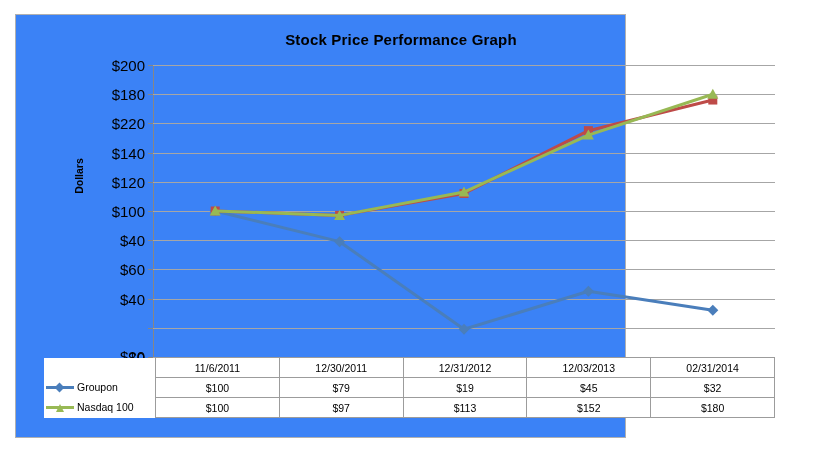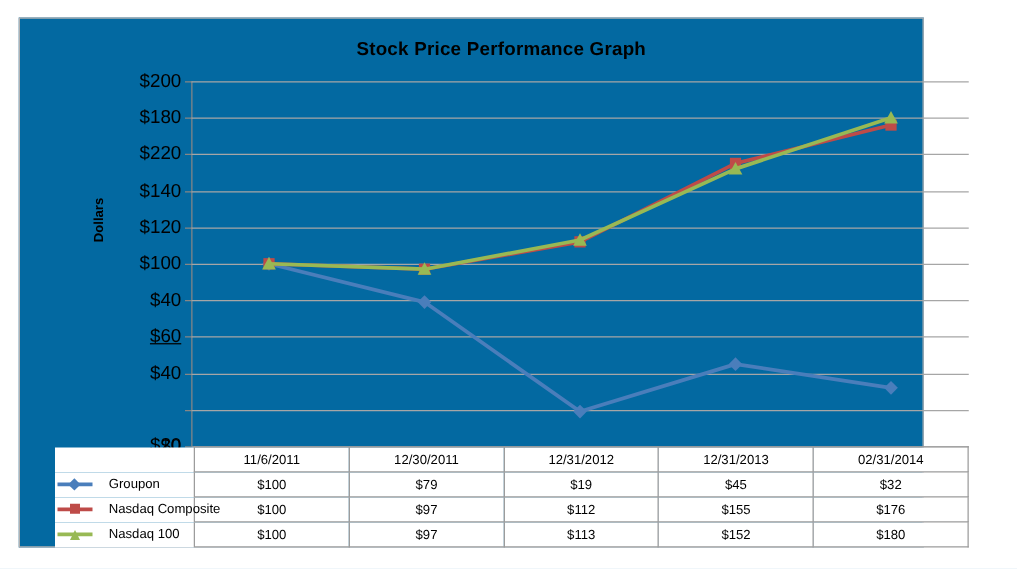--- a/index.html
+++ b/index.html
@@ -10,24 +10,24 @@
   body {
     width: 822px;
     height: 455px;
     font-family: "Liberation Sans", sans-serif;
     overflow: hidden;
   }
   #chart-frame {
     position: absolute;
     left: 15px;
     top: 14px;
-    width: 724px;
+    width: 611px;
     height: 424px;
     border: 1px solid #b0b0b0;
-    background: #0369a1;
+    background: #3b82f6;
     box-sizing: border-box;
   }
   #chart-title {
     position: absolute;
     left: 0;
     top: 16px;
     width: 770px;
     text-align: center;
     font-size: 15px;
     font-weight: bold;
@@ -127,21 +127,21 @@
   }
   #data-table tr.header-row td.legend-cell {
     border: none;
   }
   #data-table tr.header-row td {
     height: 19px;
   }
   .legend-inner {
     display: flex;
     align-items: flex-start;
-    gap: 13px;
+    gap: 3px;
   }
   .legend-swatch {
     flex: 0 0 auto;
     width: 28px;
     height: 11px;
     position: relative;
   }
   .legend-swatch .lg-line {
     position: absolute;
     left: 0;
@@ -178,21 +178,21 @@
         <div class="tick-mark" style="top: 292px;"></div>
         <div class="y-label" style="top: 292px;">$0</div>
         <div class="gridline" style="top: 262.8px;"></div>
         <div class="tick-mark" style="top: 262.8px;"></div>
         <div class="y-label" style="top: 262.8px; margin-top: 28px;">$20</div>
         <div class="gridline" style="top: 233.6px;"></div>
         <div class="tick-mark" style="top: 233.6px;"></div>
         <div class="y-label" style="top: 233.6px;">$40</div>
         <div class="gridline" style="top: 204.4px;"></div>
         <div class="tick-mark" style="top: 204.4px;"></div>
-        <div class="y-label" style="top: 204.4px; text-decoration: underline;">$60</div>
+        <div class="y-label" style="top: 204.4px;">$60</div>
         <div class="gridline" style="top: 175.2px;"></div>
         <div class="tick-mark" style="top: 175.2px;"></div>
         <div class="y-label" style="top: 175.2px;">$40</div>
         <div class="gridline" style="top: 146px;"></div>
         <div class="tick-mark" style="top: 146px;"></div>
         <div class="y-label" style="top: 146px;">$100</div>
         <div class="gridline" style="top: 116.8px;"></div>
         <div class="tick-mark" style="top: 116.8px;"></div>
         <div class="y-label" style="top: 116.8px;">$120</div>
         <div class="gridline" style="top: 87.6px;"></div>
@@ -236,21 +236,21 @@
       </svg>
   </div>
 
   <table id="data-table">
     <tbody>
         <tr class="header-row">
           <td class="legend-cell"></td>
           <td>11/6/2011</td>
           <td>12/30/2011</td>
           <td>12/31/2012</td>
-          <td>12/31/2013</td>
+          <td>12/03/2013</td>
           <td>02/31/2014</td>
         </tr>
         <tr>
           <td class="legend-cell">
             <div class="legend-inner">
               <span class="legend-swatch">
                 <span class="lg-line" style="background: rgb(74, 126, 187);"></span>
                 <span class="lg-mark" style="background: rgb(74, 126, 187); transform: rotate(45deg); width: 7px; height: 7px; top: 2px;"></span>
               </span>
               <span class="legend-text">Groupon</span>
@@ -259,36 +259,20 @@
           <td>$100</td>
           <td>$79</td>
           <td>$19</td>
           <td>$45</td>
           <td>$32</td>
         </tr>
         <tr>
           <td class="legend-cell">
             <div class="legend-inner">
               <span class="legend-swatch">
-                <span class="lg-line" style="background: rgb(190, 75, 72);"></span>
-                <span class="lg-mark" style="background: rgb(190, 75, 72);"></span>
-              </span>
-              <span class="legend-text">Nasdaq Composite</span>
-            </div>
-          </td>
-          <td>$100</td>
-          <td>$97</td>
-          <td>$112</td>
-          <td>$155</td>
-          <td>$176</td>
-        </tr>
-        <tr>
-          <td class="legend-cell">
-            <div class="legend-inner">
-              <span class="legend-swatch">
                 <span class="lg-line" style="background: rgb(152, 185, 84);"></span>
                 <span class="lg-mark" style="background: transparent; width: 0px; height: 0px; border-left: 4.5px solid transparent; border-right: 4.5px solid transparent; border-bottom: 8px solid rgb(152, 185, 84); top: 2px;"></span>
               </span>
               <span class="legend-text">Nasdaq 100</span>
             </div>
           </td>
           <td>$100</td>
           <td>$97</td>
           <td>$113</td>
           <td>$152</td>

